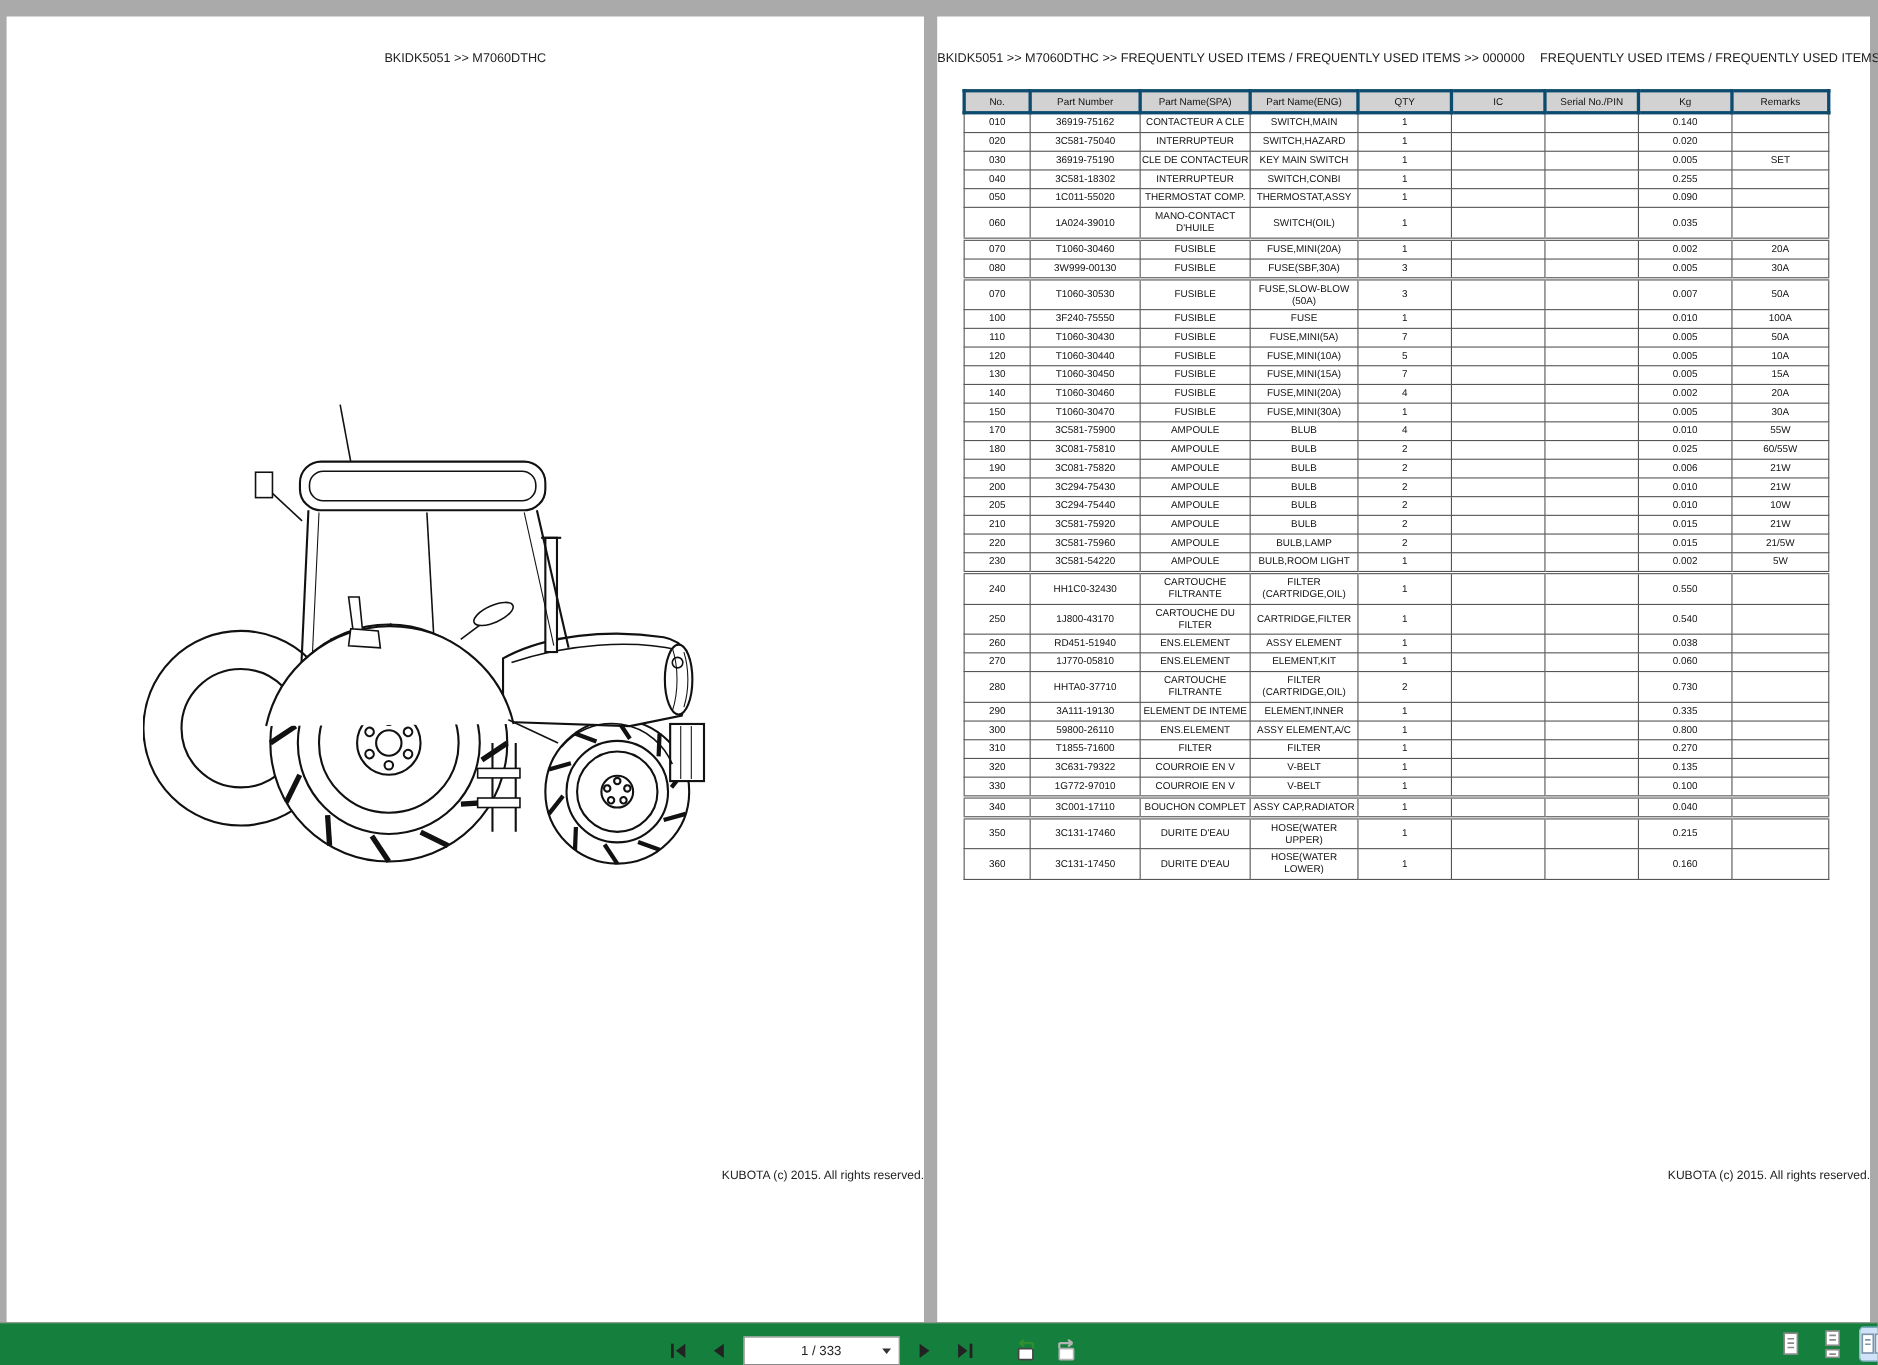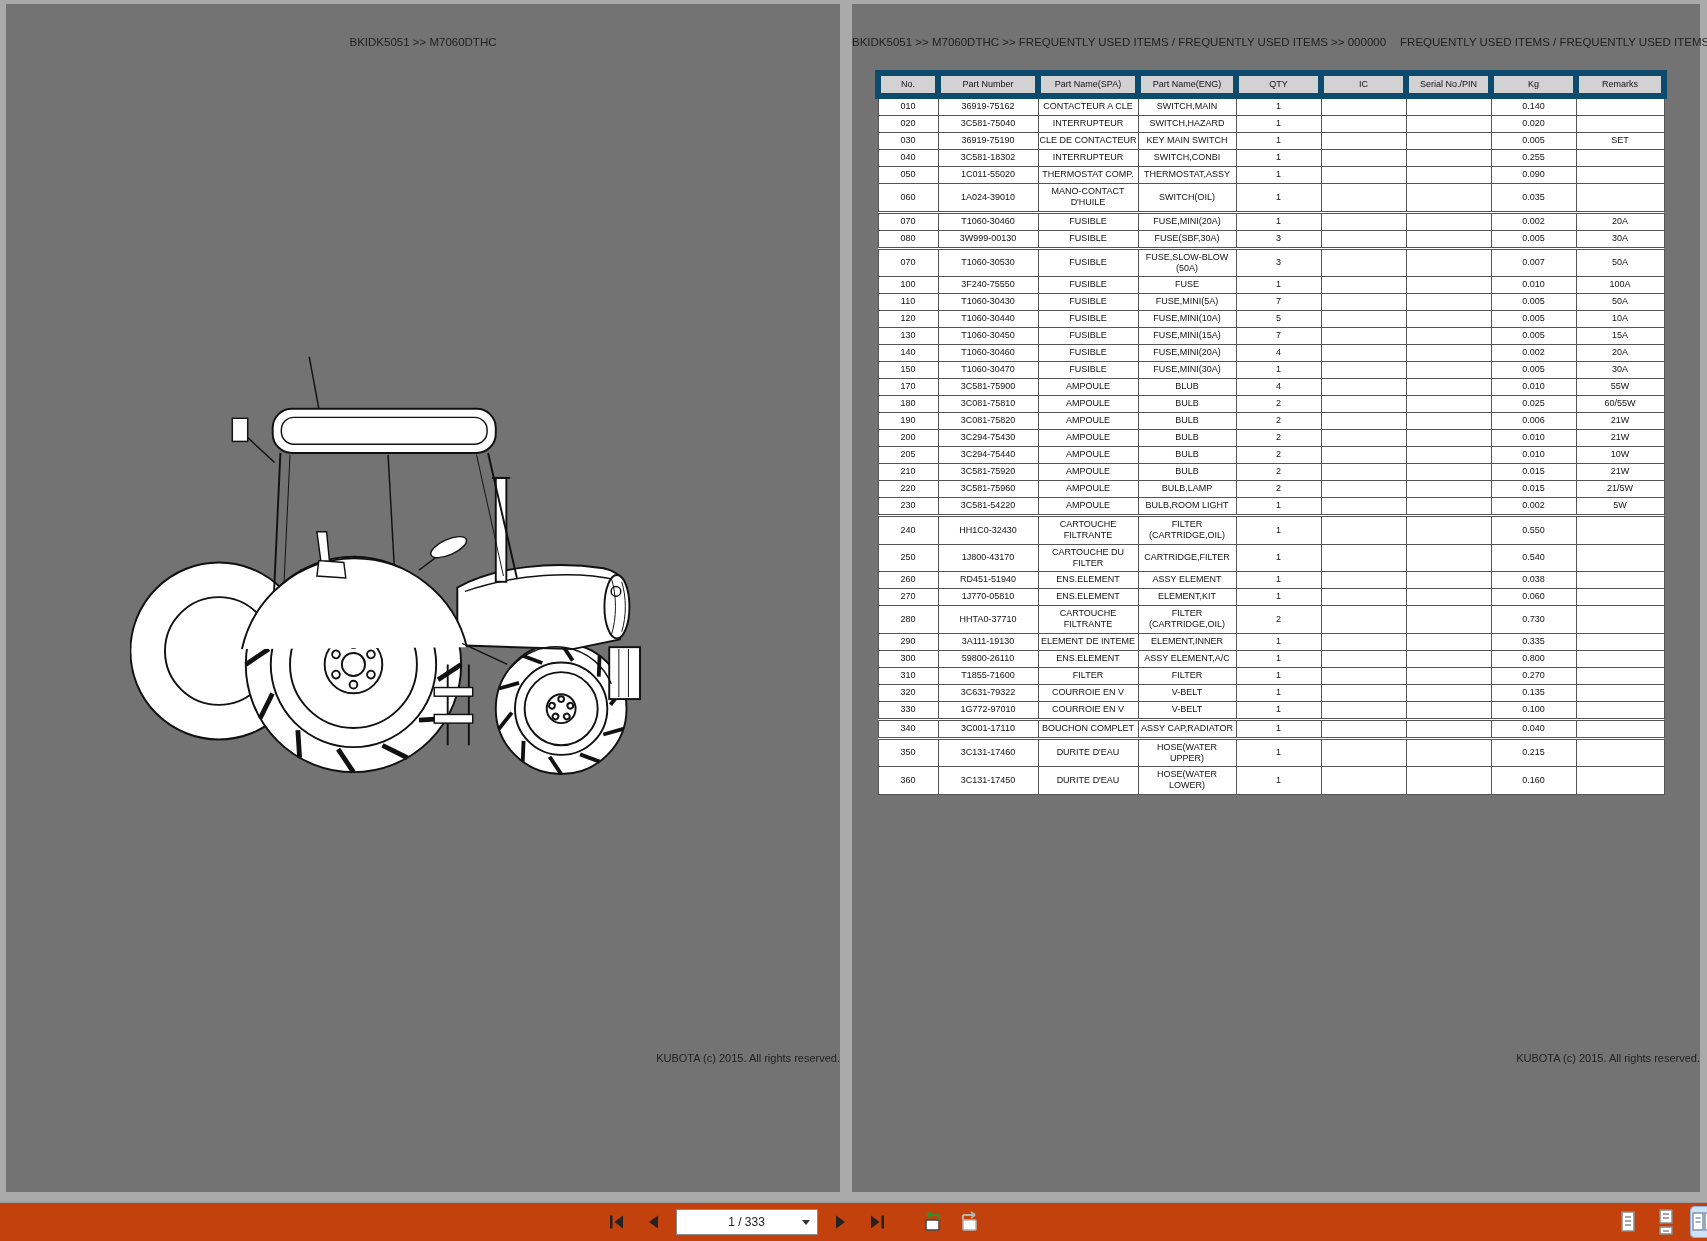--- a/index.html
+++ b/index.html
@@ -3,21 +3,21 @@
 <meta charset="utf-8">
 <style>
   html,body{margin:0;padding:0;}
   body{
     width:1707px;height:1241px;overflow:hidden;position:relative;
     background:#aaaaaa;
     font-family:"Liberation Sans","DejaVu Sans",sans-serif;
     color:#1a1a1a;
   }
   .page{
-    position:absolute;top:4px;height:1188px;background:#737373;
+    position:absolute;top:15px;height:1188px;background:#ffffff;
   }
   #page-left{left:6px;width:834px;}
   #page-right{left:852px;width:848px;}
   .page-header{
     position:absolute;top:32px;left:0;right:0;text-align:center;
     font-size:11.5px;color:#222;white-space:nowrap;
   }
   .page-footer{
     position:absolute;top:1048px;left:0;right:0;text-align:right;
     font-size:11px;color:#222;
@@ -28,29 +28,29 @@
   #parts-table{
     position:absolute;left:23px;top:66px;width:786px;
     border-collapse:collapse;table-layout:fixed;
     font-size:9px;line-height:1.25;color:#111;
   }
   #parts-table th,#parts-table td{
     border:1px solid #555;text-align:center;vertical-align:middle;
     padding:2px 1px;overflow-wrap:anywhere;
   }
   #parts-table th{
-    background:#d2d2d2;font-weight:normal;height:13px;border:6px solid #0c4a6e;
+    background:#d2d2d2;font-weight:normal;height:13px;border:3px solid #0c4a6e;
   }
   #parts-table td{height:12px;background:#fff;}
   #parts-table tr.sep td{border-top:3px double #555;}
   
   #toolbar{
     position:absolute;left:0;right:0;bottom:0;height:38px;
-    background:#c2410c;border-top:1px solid #9c9c9c;
-    display:flex;align-items:center;justify-content:center;
+    background:#15803d;border-top:1px solid #9c9c9c;
+    display:flex;align-items:flex-end;justify-content:center;
   }
   .nav-cluster{display:flex;align-items:center;gap:10px;margin-right:120px;}
   .tb-btn{
     width:26px;height:26px;display:flex;align-items:center;justify-content:center;
     background:transparent;border:none;cursor:pointer;padding:0;
   }
   #page-combobox{
     width:140px;height:24px;background:#fff;border:1px solid #8a8a8a;
     display:flex;align-items:center;justify-content:center;position:relative;
     font-size:12px;color:#222;cursor:pointer;

